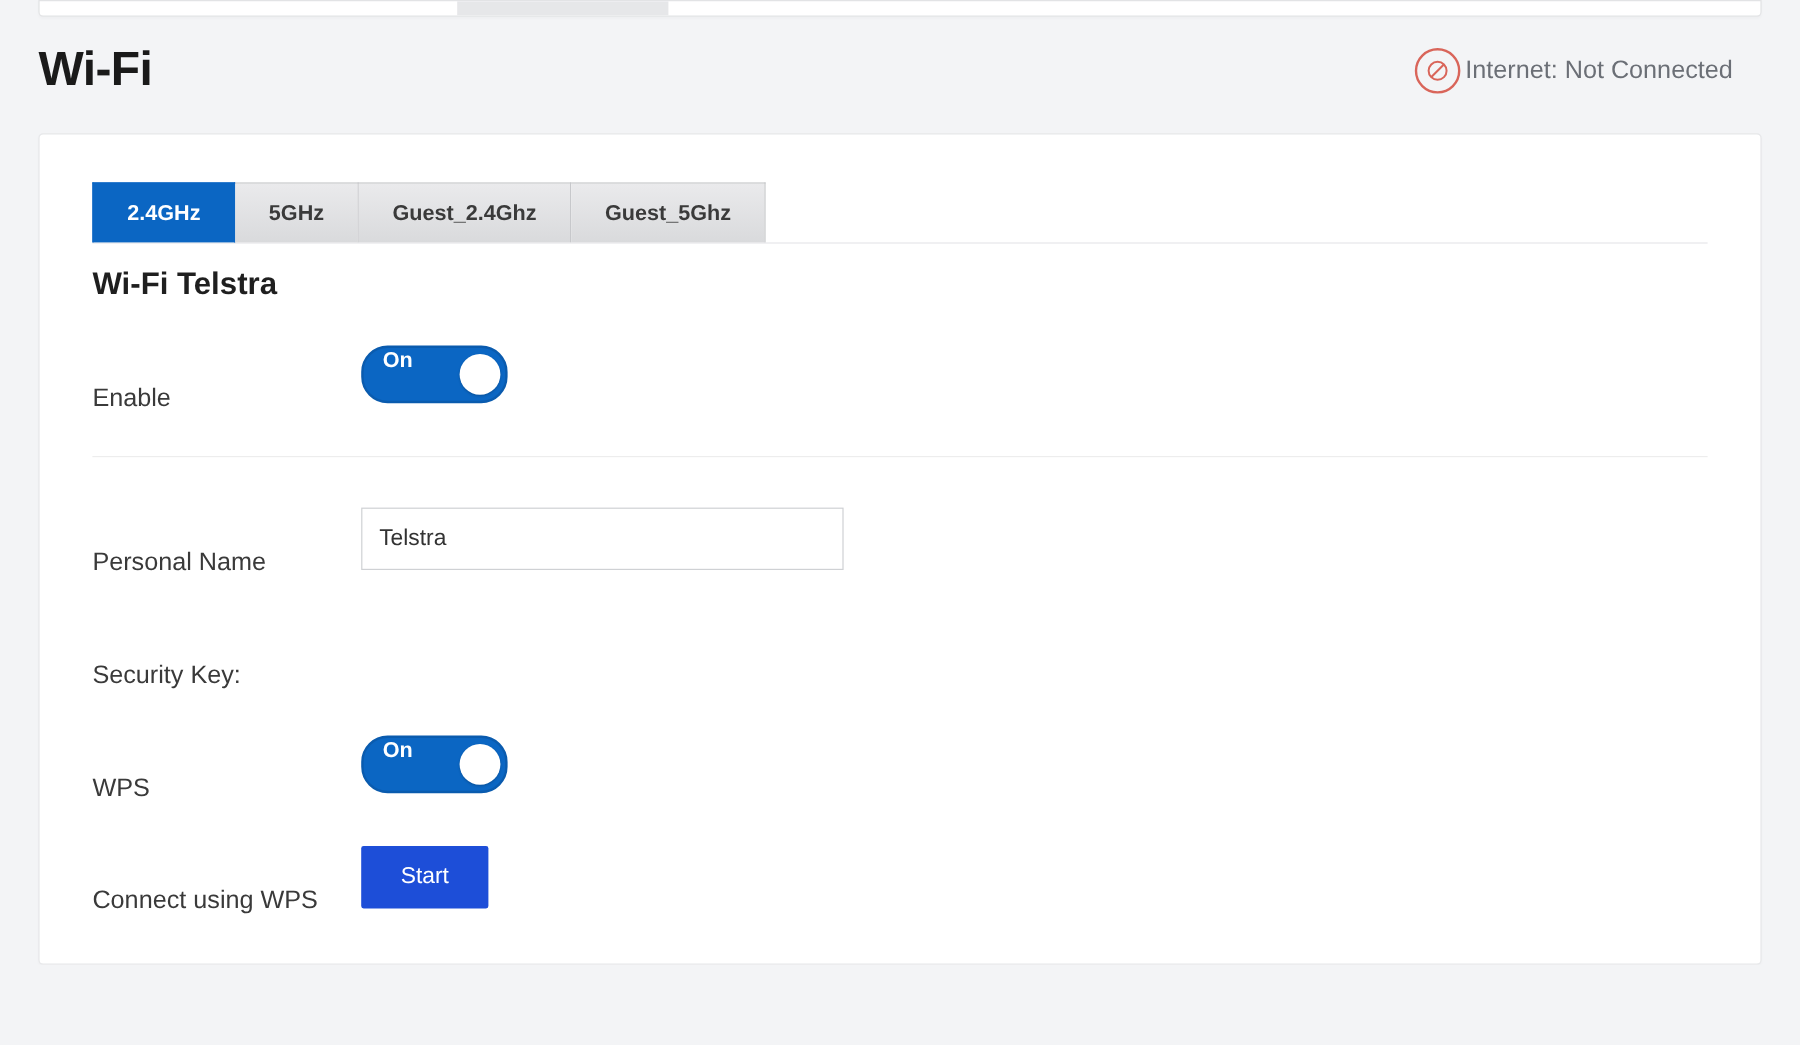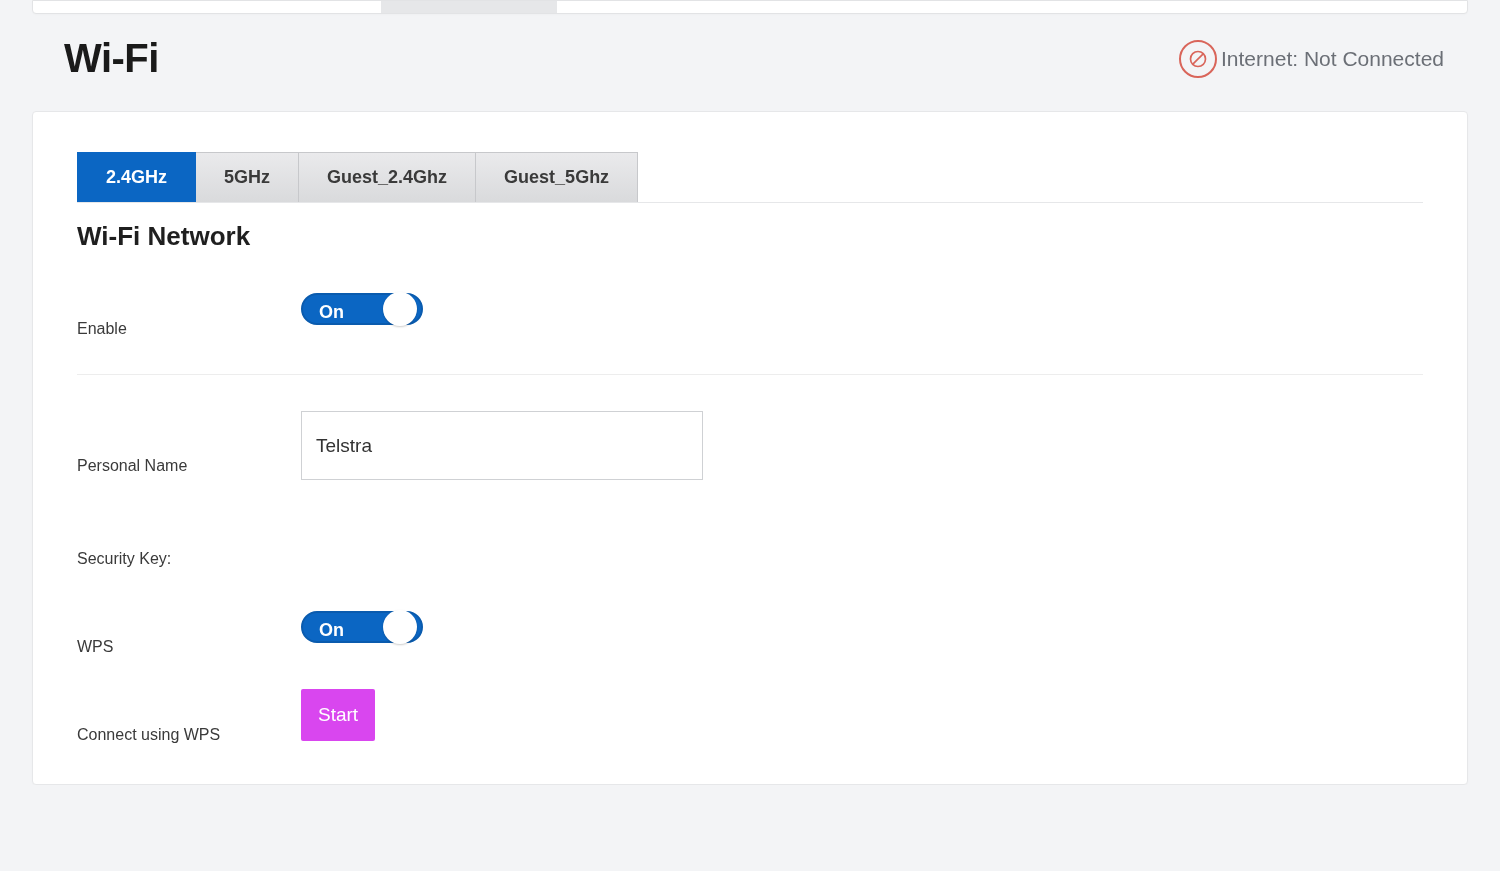--- a/index.html
+++ b/index.html
@@ -26,21 +26,20 @@
     top: 0;
     width: 176px;
     height: 100%;
     background: #e6e7e9;
   }
   .heading-row {
     display: flex;
     align-items: center;
     justify-content: space-between;
     padding: 22px 56px 30px 32px;
-    margin-left: 32px;
   }
   .page-title {
     font-size: 40px;
     font-weight: 700;
     letter-spacing: -0.5px;
     color: #1a1a1a;
   }
   .status-row {
     display: flex;
     align-items: center;
@@ -96,65 +95,65 @@
     margin: 36px 0 36px 0;
   }
   .form-row {
     display: flex;
     align-items: center;
     margin-bottom: 30px;
     min-height: 52px;
   }
   .form-label {
     width: 224px;
-    font-size: 16px;
+    font-size: 21px;
     color: #3a3a3a;
     flex-shrink: 0;
     margin-top: 40px;
   }
   .control-col {
     width: 402px;
     flex-shrink: 0;
   }
   .help-col {
     flex: 1;
     padding-left: 44px;
     color: #4a4e56;
     font-size: 20px;
     line-height: 1.45;
   }
   .text-input, .select {
     width: 100%;
-    height: 69px;
+    height: 52px;
     border: 1px solid #cfd1d4;
     padding: 0 14px;
     font-size: 19px;
     color: #333;
     outline: none;
     background: #fff;
   }
   .select {
     display: flex;
     align-items: center;
     justify-content: space-between;
     cursor: pointer;
   }
   .caret {
     font-size: 12px;
     color: #2b2b2b;
   }
   .toggle {
-    width: 122px; height: 32px;
+    width: 122px; height: 48px;
     background: #0b66c3;
     border-radius: 22px;
     position: relative;
     cursor: pointer;
     border: 2px solid #0a5bae;
     display: flex;
-    align-items: flex-end;
+    align-items: flex-start;
   }
   .toggle-label {
     color: #fff;
     font-size: 18px;
     font-weight: 600;
     margin-left: 16px;
   }
   .toggle-knob {
     position: absolute;
     right: 4px;
@@ -163,22 +162,22 @@
     width: 34px; height: 34px;
     background: #fff;
     border-radius: 50%;
     box-shadow: 0 1px 2px rgba(0,0,0,0.2);
   }
   .btn {
     display: inline-flex;
     align-items: center;
     justify-content: center;
     height: 52px;
-    padding: 0 17px;
-    background: #d946ef;
+    padding: 0 33px;
+    background: #1d4ed8;
     color: #fff;
     font-size: 19px;
     border-radius: 2px;
     cursor: pointer;
     border: none;
   }
 </style>
 </head>
 <body>
 
@@ -209,21 +208,21 @@
       <span>5GHz</span>
     </div>
     <div class="tab">
       <span>Guest_2.4Ghz</span>
     </div>
     <div class="tab">
       <span>Guest_5Ghz</span>
     </div>
   </div>
 
-  <div class="section-title">Wi-Fi Network</div>
+  <div class="section-title">Wi-Fi Telstra</div>
 
   <div class="form-row">
     <div class="form-label">Enable</div>
     <div class="control-col">
       <div class="toggle">
         <span class="toggle-label">On</span>
         <span class="toggle-knob"></span>
       </div>
     </div>
   </div>

